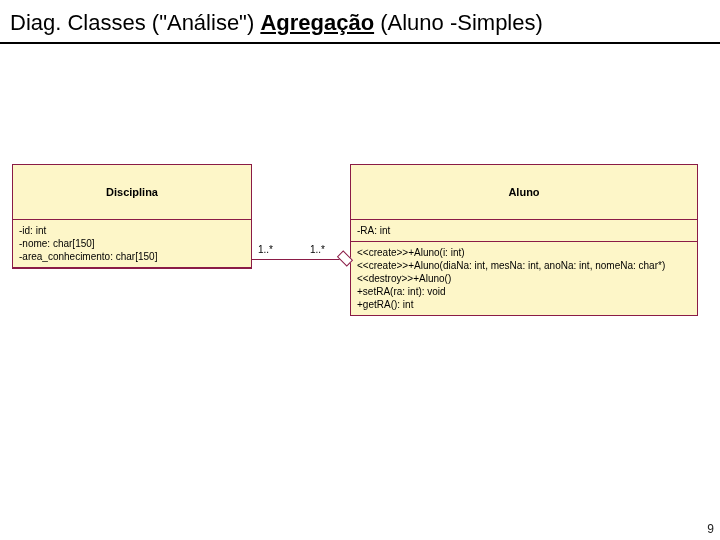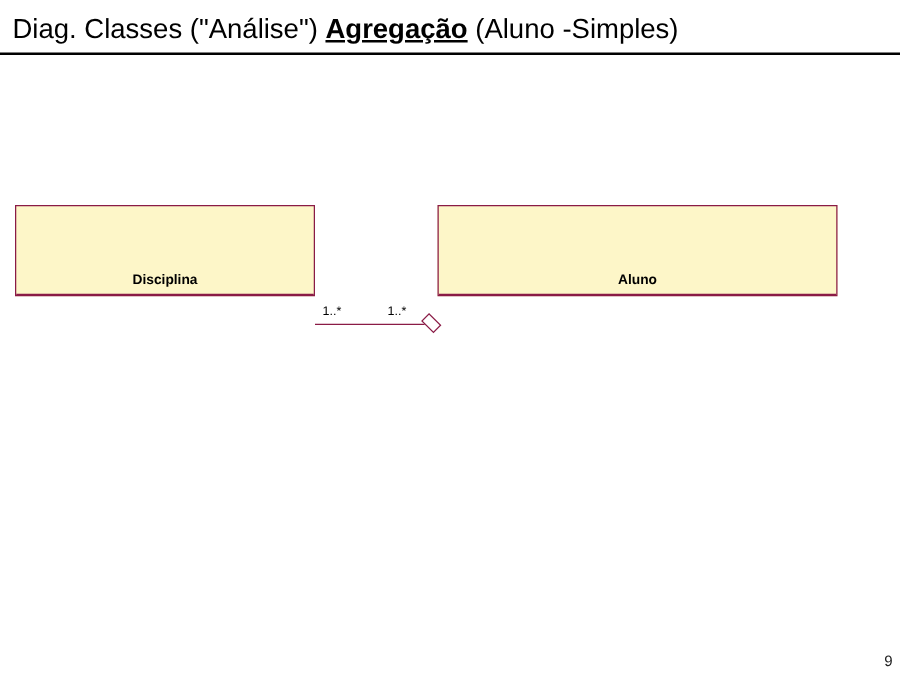--- a/index.html
+++ b/index.html
@@ -32,23 +32,22 @@
     border: 1px solid #8a1b46;
     background: #fdf6c8;
     font-size: 10px;
     line-height: 1.3;
     color: #000;
   }
   .umlclass .name {
     text-align: center;
     font-weight: bold;
     font-size: 11px;
-    padding: 4px 6px;
+    padding: 20px 6px;
     border-bottom: 1px solid #8a1b46;
-    margin-top: 48px;
   }
   .umlclass .attrs, .umlclass .ops {
     padding: 4px 6px;
     border-bottom: 1px solid #8a1b46;
     white-space: pre;
   }
   .umlclass .ops:last-child { border-bottom: none; }
   .assoc-line {
     position: absolute;
     height: 1px;
@@ -80,24 +79,33 @@
 <body>
 
 <div class="title">
   <span>Diag. Classes ("Análise") </span><span class="bold under">Agregação</span><span> (Aluno -Simples)</span>
 </div>
 
 <div class="canvas">
 
   <div class="umlclass" style="left:12px; top:120px; width:240px;">
     <div class="name">Disciplina</div>
+    <div class="attrs">-id: int
+-nome: char[150]
+-area_conhecimento: char[150]</div>
   </div>
 
-  <div class="umlclass" style="left:350px; top:120px; width:320px;">
+  <div class="umlclass" style="left:350px; top:120px; width:348px;">
     <div class="name">Aluno</div>
+    <div class="attrs">-RA: int</div>
+    <div class="ops">&lt;&lt;create&gt;&gt;+Aluno(i: int)
+&lt;&lt;create&gt;&gt;+Aluno(diaNa: int, mesNa: int, anoNa: int, nomeNa: char*)
+&lt;&lt;destroy&gt;&gt;+Aluno()
++setRA(ra: int): void
++getRA(): int</div>
   </div>
 
   <div class="assoc-line" style="left:252px; top:215px; width:98px;"></div>
 
   <div class="diamond" style="left:338px; top:210px;"></div>
 
   <div class="mult" style="left:258px; top:200px;">1..*</div>
   <div class="mult" style="left:310px; top:200px;">1..*</div>
 
 </div>

